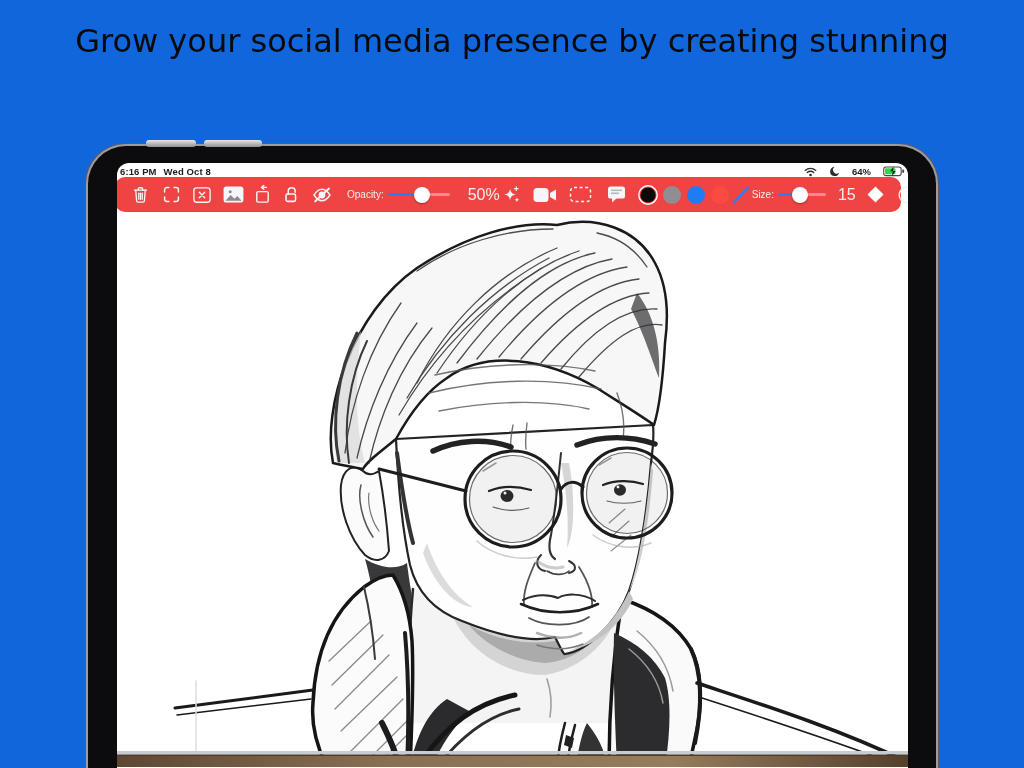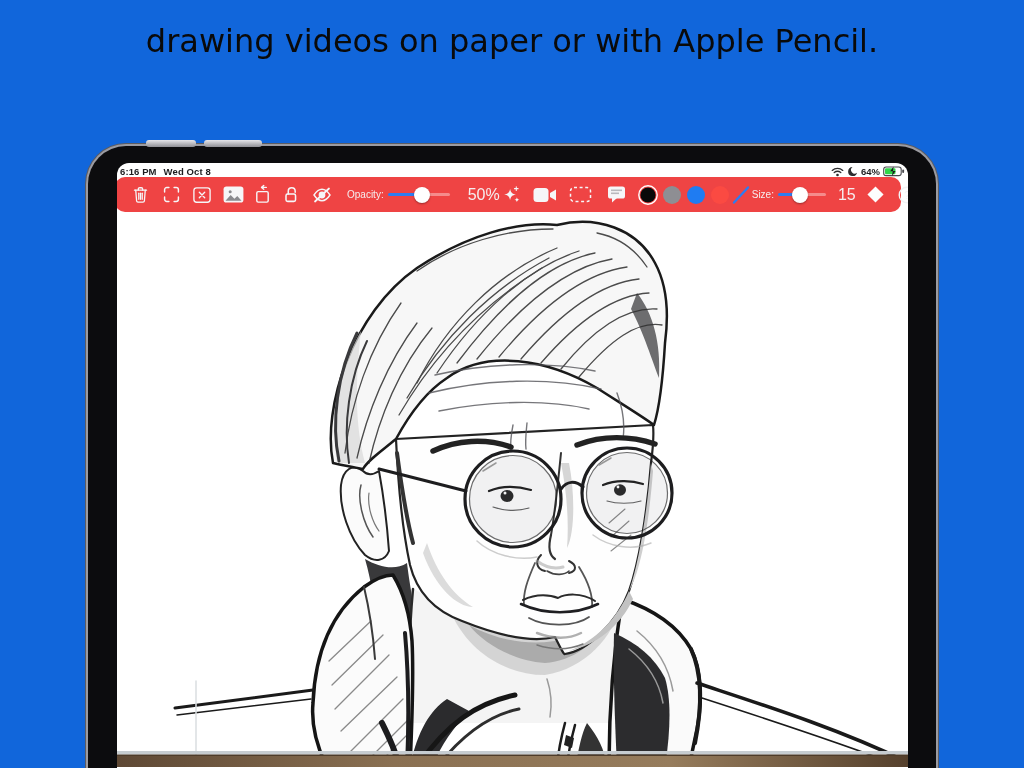--- a/index.html
+++ b/index.html
@@ -24,21 +24,21 @@
   .bump2{left:116px;width:58px;}
   .screen{
     position:absolute;left:29px;top:17px;width:791px;height:643px;
     background:#ffffff;border-radius:12px 12px 0 0;overflow:hidden;
   }
   .sketch{position:absolute;left:0;top:0;width:791px;height:604px;}
   
   .statusbar{position:absolute;top:2px;left:0;width:100%;height:13px;color:#1c1c1e;font-size:9.5px;}
   .status-left{position:absolute;left:3px;top:1px;font-weight:700;letter-spacing:.1px;}
   .status-left .date{margin-left:7px;font-weight:600;margin-top:17px;}
-  .status-right{position:absolute;right:3px;top:0;display:flex;align-items:center;gap:3px;height:13px;font-weight:600;}
+  .status-right{position:absolute;right:3px;top:0;display:flex;align-items:center;gap:12px;height:13px;font-weight:600;}
   
   .toolbar{
     position:absolute;left:-2px;top:14px;width:786px;height:35px;
     background:#ef4444;border-radius:10px;display:flex;align-items:center;
     padding:0 10px;box-sizing:border-box;color:#f6f6f8;
   }
   .tb-icon{width:22px;height:22px;display:flex;align-items:center;justify-content:center;flex:none;cursor:pointer;}
   .tb-label{font-size:10px;flex:none;opacity:.95;}
   .tb-value{font-size:16px;flex:none;opacity:.95;}
   .slider{position:relative;height:3px;border-radius:2px;flex:none;cursor:pointer;}
@@ -49,21 +49,21 @@
   .sz-slider{width:48px;margin-left:4px;background:linear-gradient(to right,#2e7cf0 0 45%,rgba(255,255,255,.38) 45%);}
   .sz-slider .knob{left:45%;}
   .swatch{width:20px;height:20px;flex:none;cursor:pointer;}
   .m4{margin-left:4px}.m7{margin-left:7px}.m8{}.m9{margin-left:9px}
   .m10{margin-left:10px}.m12{margin-left:12px}.m18{margin-left:18px}
 </style>
 </head>
 <body>
 
 <div class="headline">
-  <div>drawing videos on paper or with Apple Pencil.</div>
+  <div>Grow your social media presence by creating stunning</div>
 </div>
 
 <div class="ipad">
   <div class="bump bump1"></div>
   <div class="bump bump2"></div>
 
   <div class="screen">
 
     <svg class="sketch" viewBox="0 0 791 604" aria-label="sketch">
       <defs>

